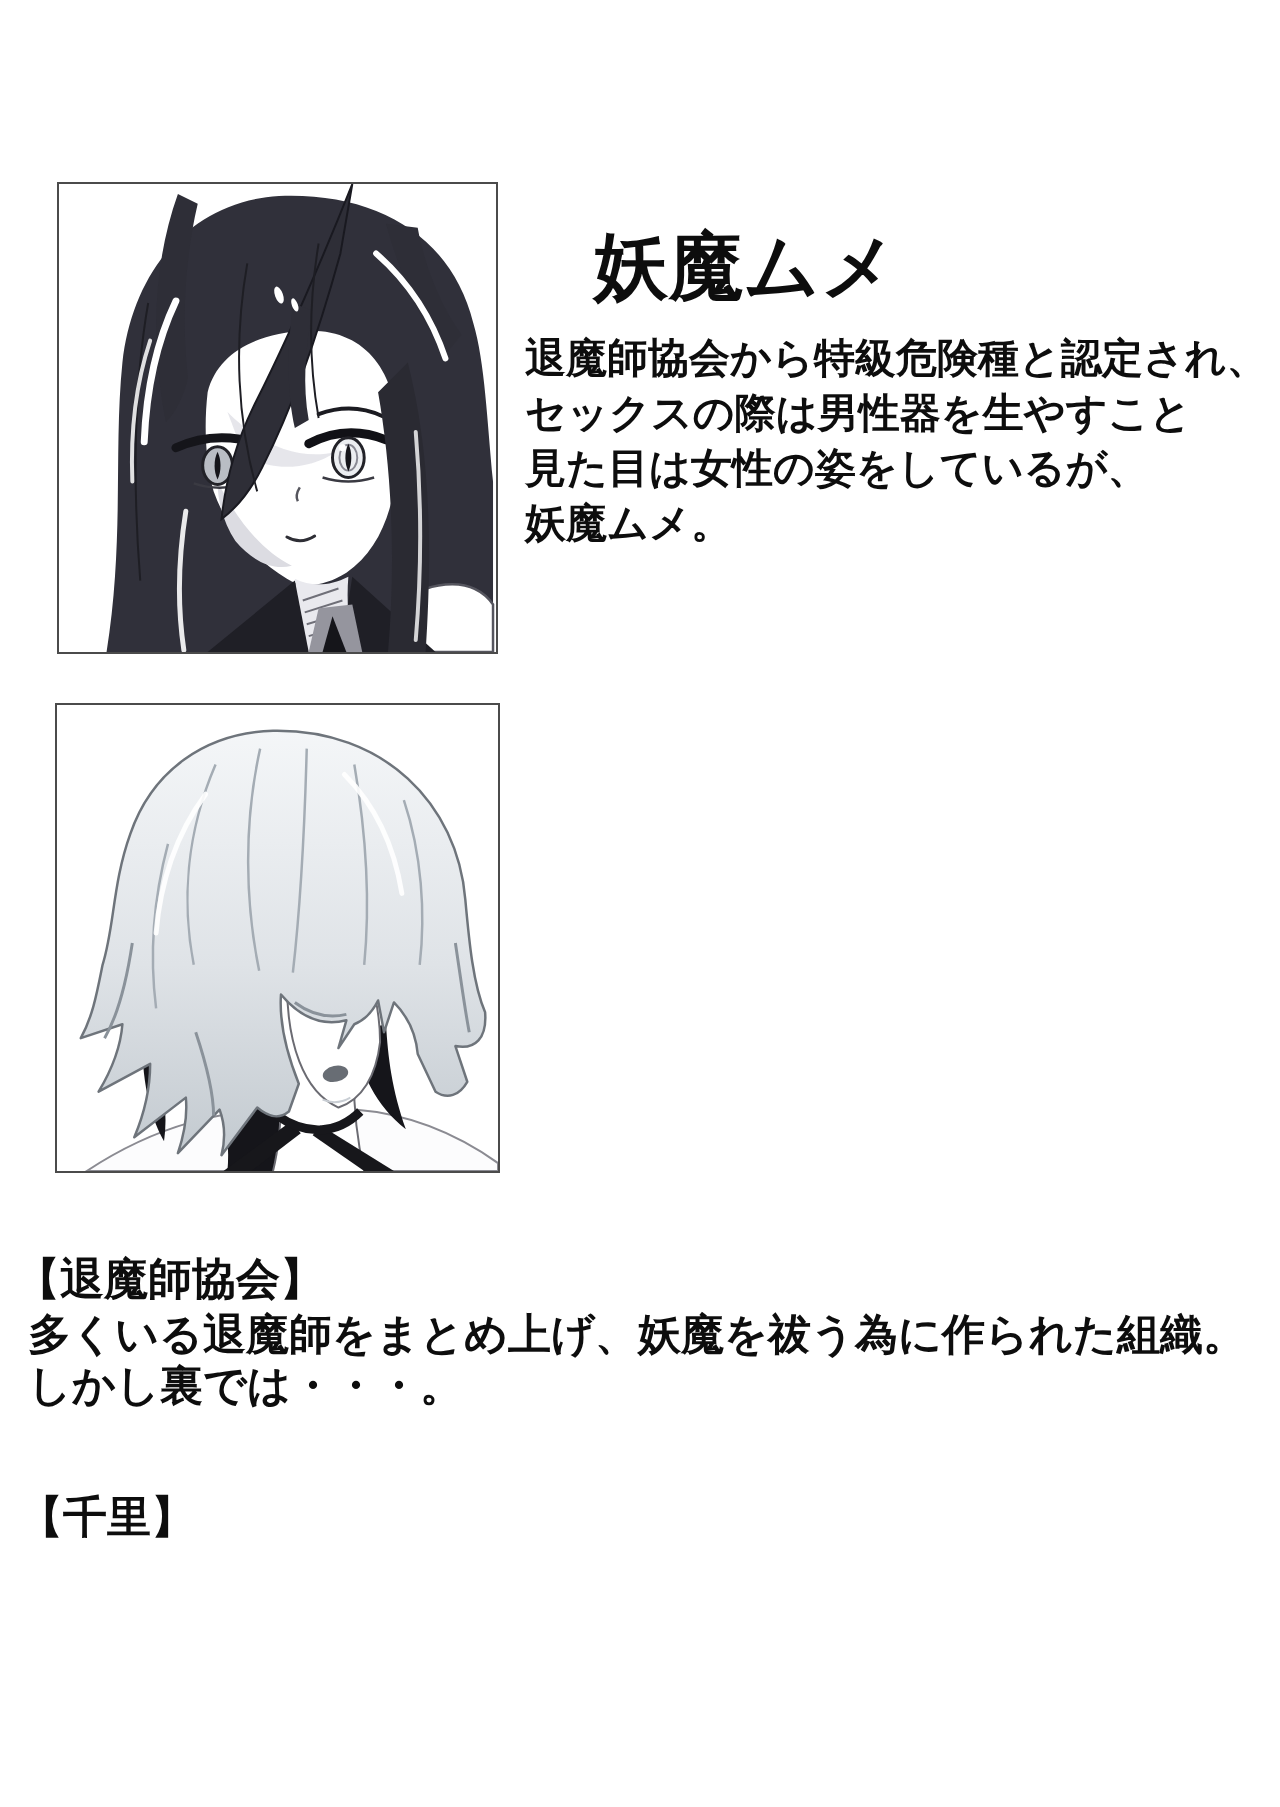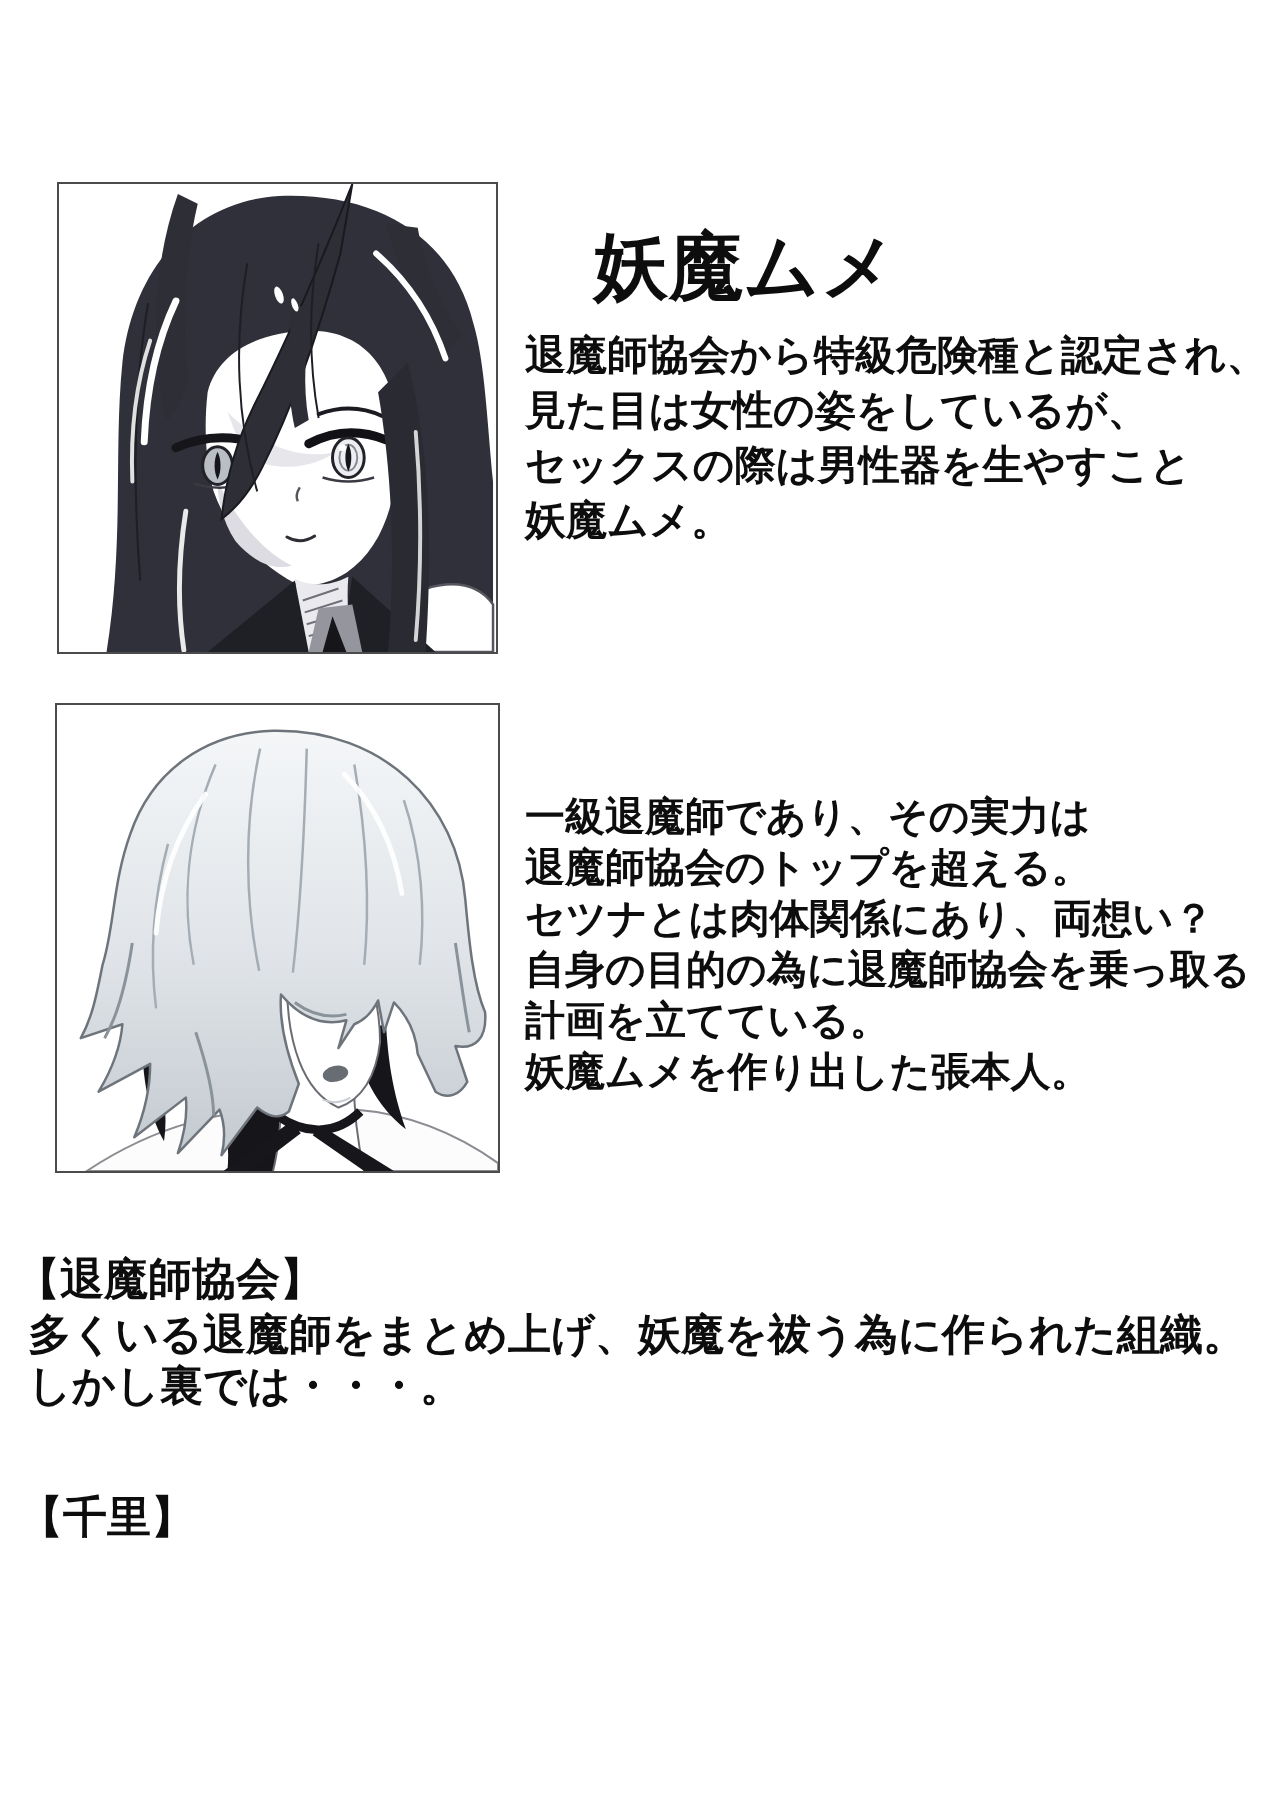--- a/index.html
+++ b/index.html
@@ -30,21 +30,21 @@
     letter-spacing:1px;
     white-space:nowrap;
   }
   .n1{left:594px;top:230px;font-size:74px;}
   .n2{left:554px;top:712px;font-size:70px;}
   .char-desc{
     position:absolute;
     font-weight:700;
     white-space:nowrap;
   }
-  .d1{left:525px;top:331px;font-size:41px;line-height:55px;font-family:Liberation Mono, monospace;}
+  .d1{left:525px;top:331px;font-size:41px;line-height:55px;}
   .d2{left:525px;top:791px;font-size:40px;line-height:51px;}
   .glossary{
     position:absolute;
     font-weight:700;
     white-space:nowrap;
   }
   .gA{left:16px;top:1256px;}
   .gB{left:19px;top:1494px;}
   .glossary .g-head{font-size:44px;line-height:48px;margin:0 0 5px 0;}
   .glossary .g-line{font-size:43px;line-height:51px;padding-left:12px;}
@@ -118,22 +118,22 @@
         <path d="M360,250 C366,320 366,390 360,460" stroke-width="4" opacity="0.8"></path>
       </g>
       <ellipse cx="222" cy="112" rx="4" ry="9" fill="#ffffff" transform="rotate(-20 222 112)"></ellipse>
       <ellipse cx="238" cy="122" rx="3" ry="7" fill="#ffffff" transform="rotate(-20 238 122)"></ellipse>
     </svg>
   </figure>
 
   <h1 class="char-name n1">妖魔ムメ</h1>
   <div class="char-desc d1">
     <div class="line">退魔師協会から特級危険種と認定され、</div>
+    <div class="line">セックスの際は男性器を生やすこと</div>
     <div class="line">見た目は女性の姿をしているが、</div>
-    <div class="line">セックスの際は男性器を生やすこと</div>
     <div class="line">妖魔ムメ。</div>
   </div>
 
   <figure class="portrait p2">
     <svg viewBox="0 0 445 470" preserveAspectRatio="none">
       <defs>
         <linearGradient id="hg2" x1="0" y1="0" x2="0" y2="1">
           <stop offset="0" stop-color="#f4f6f8"></stop>
           <stop offset="0.55" stop-color="#dfe3e7"></stop>
           <stop offset="1" stop-color="#c3cad0"></stop>
@@ -177,28 +177,20 @@
       <g stroke="#ffffff" stroke-width="5" fill="none" stroke-linecap="round" opacity="0.9">
         <path d="M150,90 C120,130 104,180 100,230"></path>
         <path d="M290,70 C320,100 340,140 348,190"></path>
       </g>
 
       <ellipse cx="281" cy="372" rx="13" ry="8" fill="#686d74" transform="rotate(-12 281 372)"></ellipse>
       <path d="M268,398 Q282,404 296,396" stroke="#c9ced4" stroke-width="2" fill="none"></path>
     </svg>
   </figure>
 
-  <div class="char-desc d2">
-    <div class="line">一級退魔師であり、その実力は</div>
-    <div class="line">退魔師協会のトップを超える。</div>
-    <div class="line">セツナとは肉体関係にあり、両想い？</div>
-    <div class="line">自身の目的の為に退魔師協会を乗っ取る</div>
-    <div class="line">計画を立てている。</div>
-    <div class="line">妖魔ムメを作り出した張本人。</div>
-  </div>
 
   <section class="glossary gA">
     <h2 class="g-head">【退魔師協会】</h2>
     <div class="g-line">多くいる退魔師をまとめ上げ、妖魔を祓う為に作られた組織。</div>
     <div class="g-line">しかし裏では・・・。</div>
   </section>
 
   <section class="glossary gB">
     <h2 class="g-head">【千里】</h2>
   </section>

